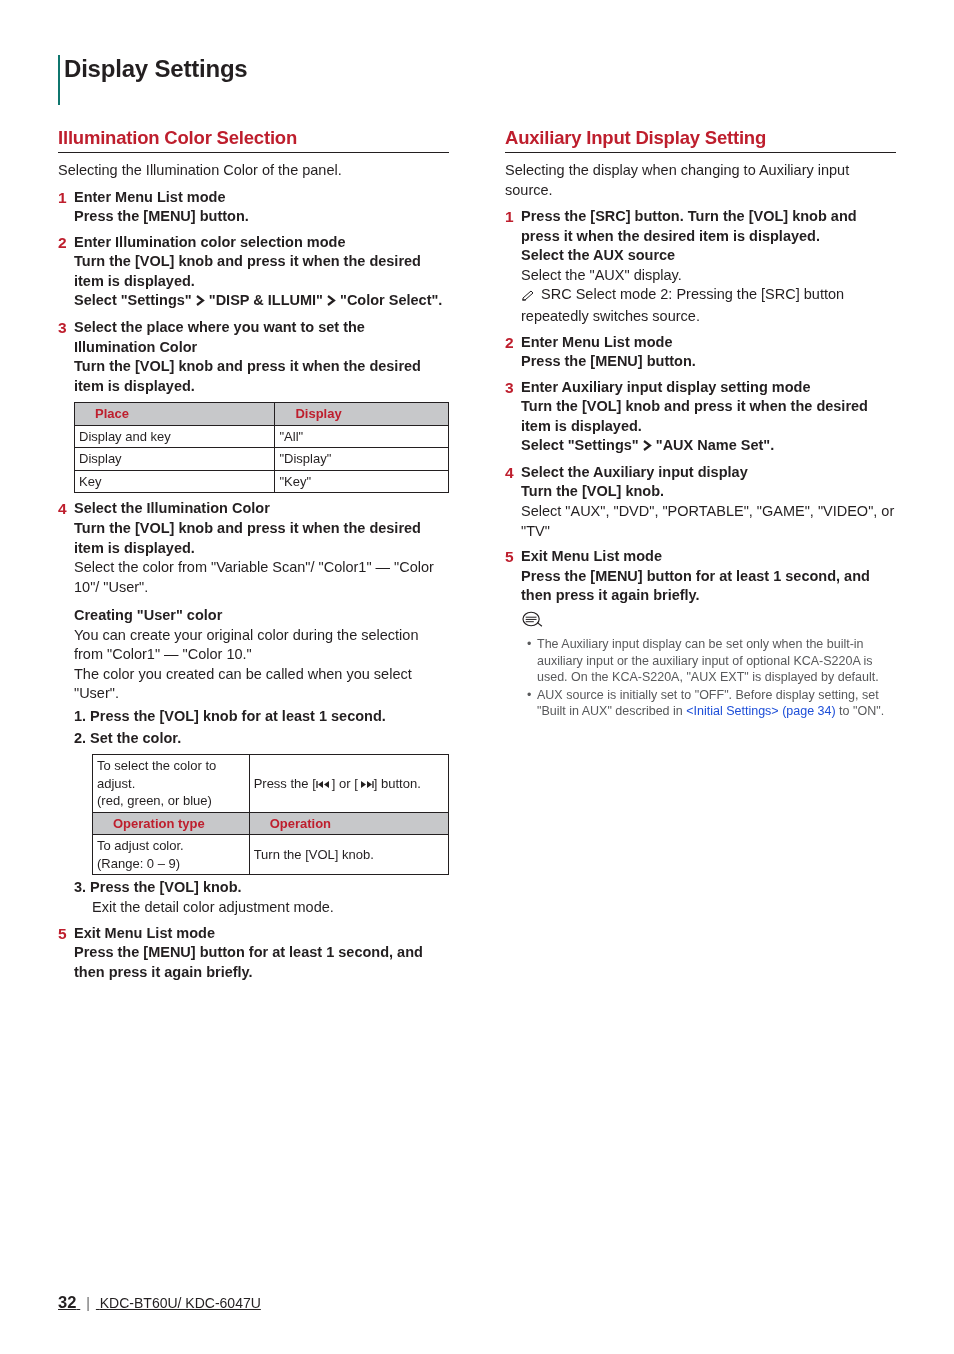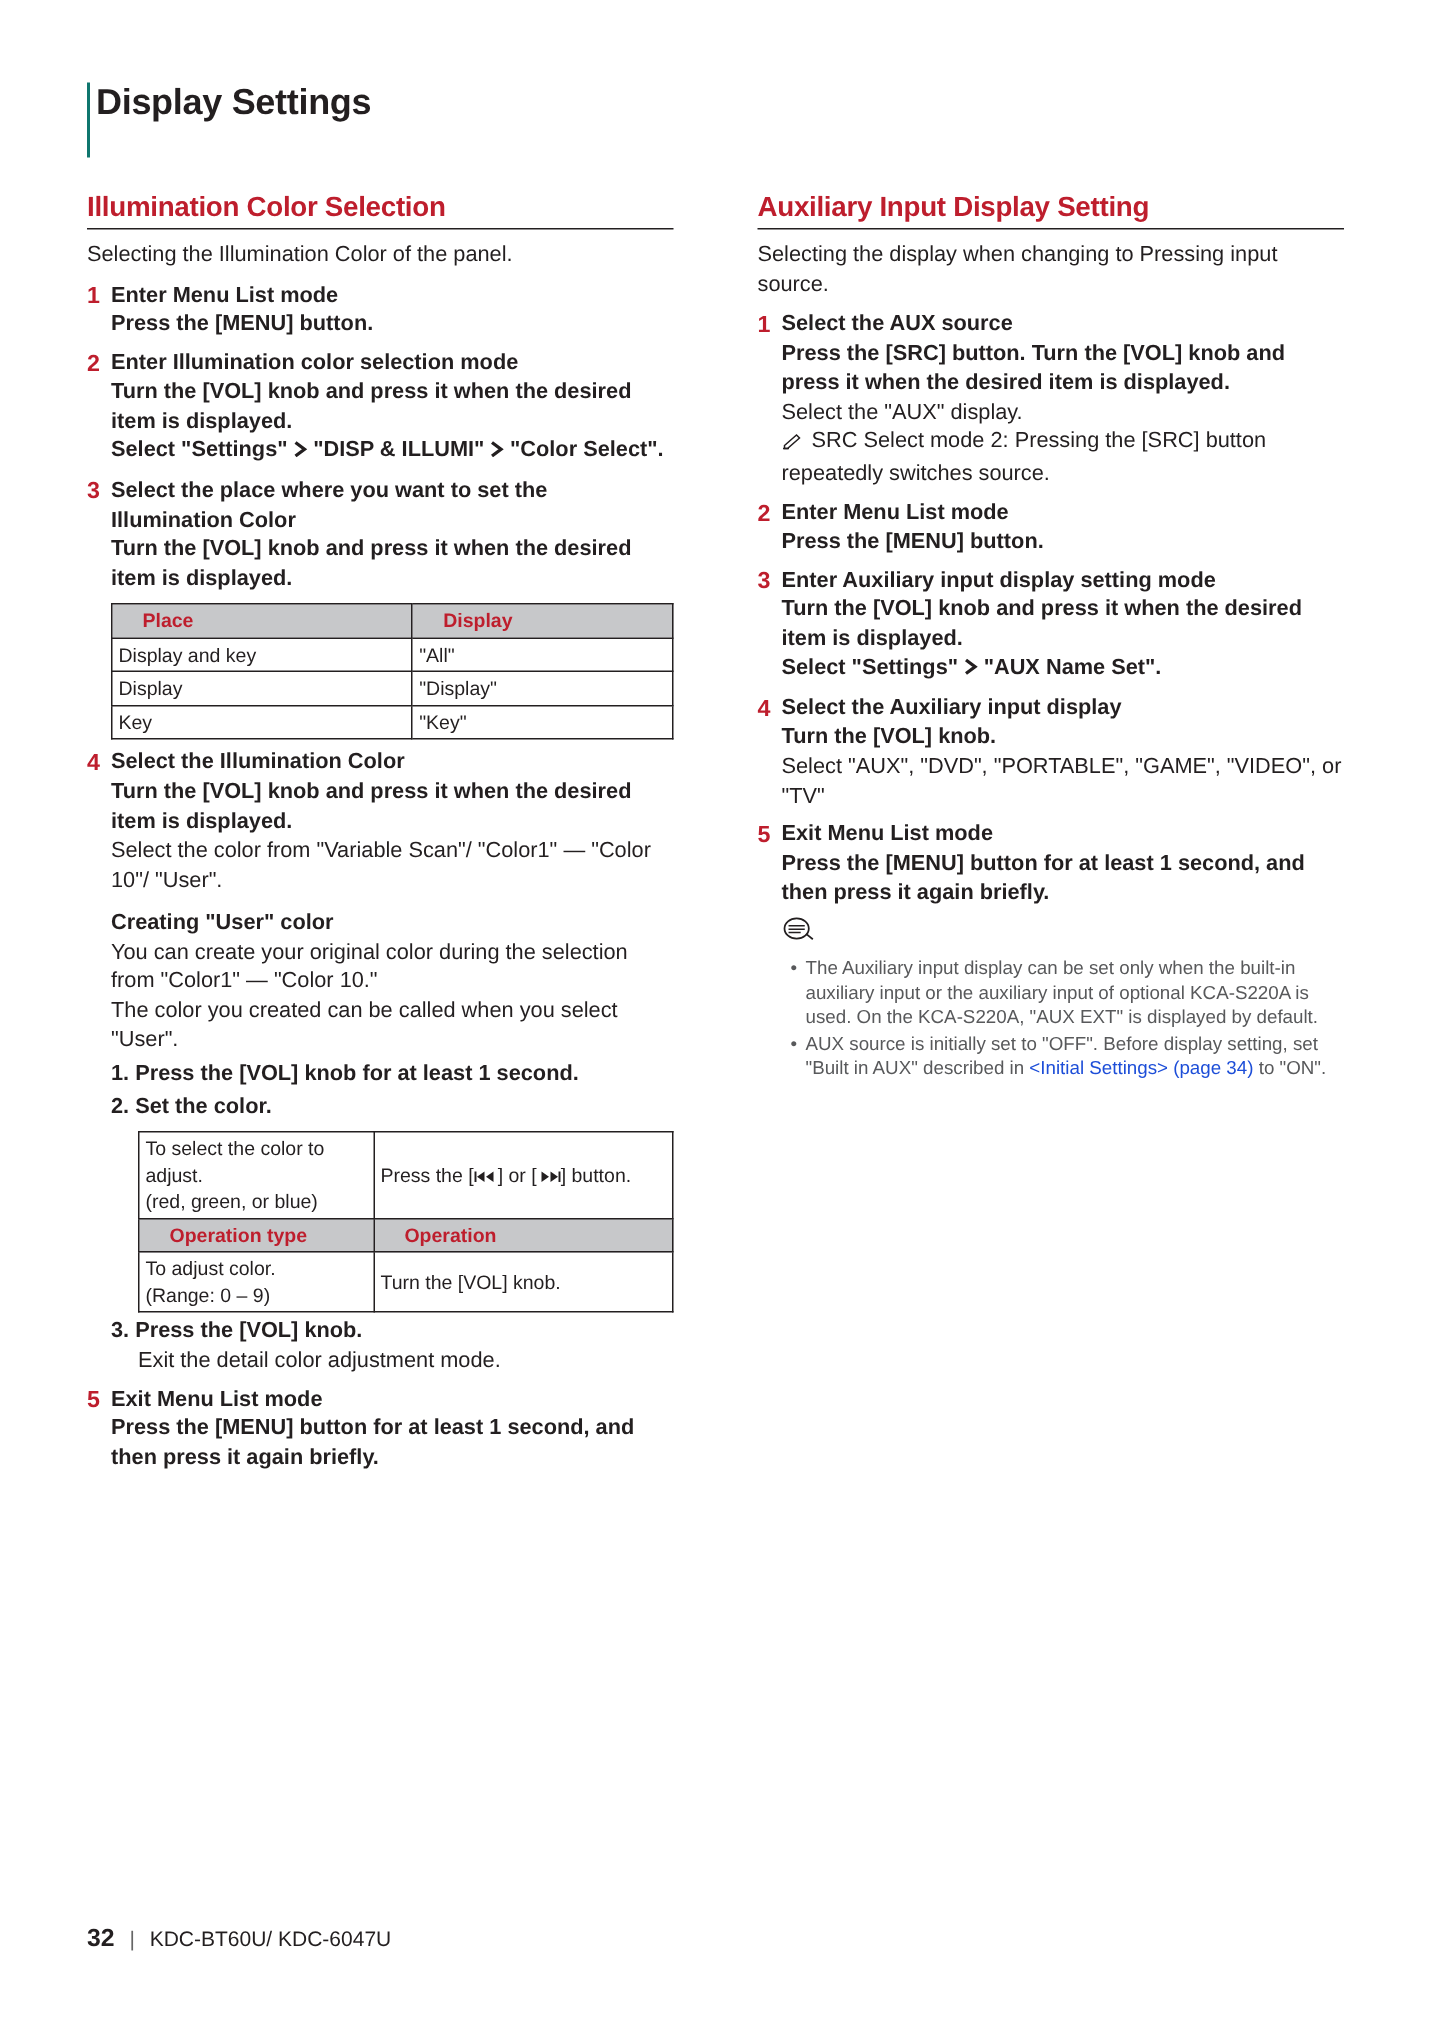--- a/index.html
+++ b/index.html
@@ -119,23 +119,24 @@
   }
   ul.notes li::before {
     content: "•";
     position: absolute;
     left: 0;
     top: 0;
   }
   .link { color: #1d4ed8; }
   .footer {
     position: absolute;
-    bottom: 52px;
+    bottom: 42px;
     left: 58px;
     font-size: 14px;
+    text-decoration: underline;
   }
   .footer .pgnum {
     font-weight: 700;
     font-size: 16.5px;
   }
   .footer .sep {
     padding: 0 6px;
     color: #666;
   }
   .light { font-weight: 300; }
@@ -265,27 +266,27 @@
       <div class="step-num">5</div>
       <div class="step-body">
         <div class="b">Exit Menu List mode</div>
         <div class="b">Press the [MENU] button for at least 1 second, and then press it again briefly.</div>
       </div>
     </div>
   </div>
 
   <div class="col">
     <h2>Auxiliary Input Display Setting</h2>
-    <div class="intro light">Selecting the display when changing to Pressing input source.</div>
+    <div class="intro light">Selecting the display when changing to Auxiliary input source.</div>
 
     <div class="step">
       <div class="step-num">1</div>
       <div class="step-body">
+        <div class="b">Press the [SRC] button. Turn the [VOL] knob and press it when the desired item is displayed.</div>
         <div class="b">Select the AUX source</div>
-        <div class="b">Press the [SRC] button. Turn the [VOL] knob and press it when the desired item is displayed.</div>
         <div class="light">Select the "AUX" display.</div>
         <div class="light" style="padding-left:0">
           <span class="note-pencil"><svg viewBox="0 0 14 12">
                 <path d="M2 9 L10 2 L12 4 L4 11 L2 11 Z" fill="none" stroke="#231f20" stroke-width="1"></path>
                 <path d="M1 11 L5 11" stroke="#231f20" stroke-width="1"></path>
               </svg></span>
           <span>SRC Select mode 2: Pressing the [SRC] button repeatedly switches source.</span>
         </div>
       </div>
     </div>

